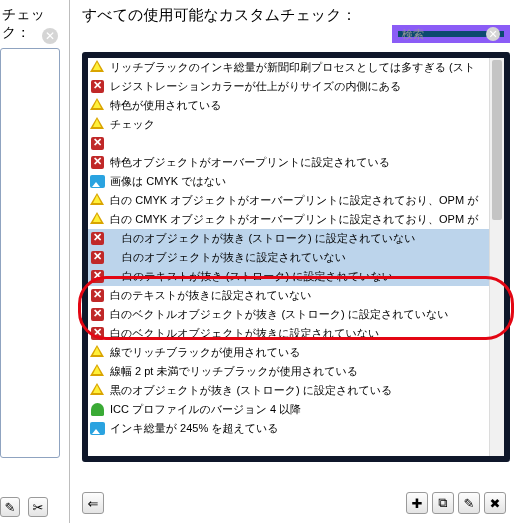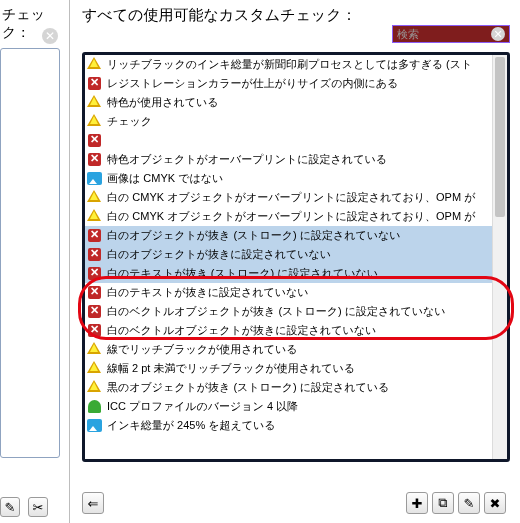--- a/index.html
+++ b/index.html
@@ -59,62 +59,62 @@
   }
   .header-label {
     position: absolute;
     left: 4px; top: 6px;
     font-size: 15px;
   }
   .search {
     position: absolute;
     right: 10px; top: 25px;
     width: 118px; height: 18px;
-    border: 1px solid #8b5cf6;
+    border: 6px solid #8b5cf6;
     display: flex;
     align-items: center;
     padding: 0 4px;
     font-size: 11px;
     color: #999;
-    background: #7f1d1d;
+    background: #0c4a6e;
   }
   .search .clr {
     margin-left: auto;
     width: 14px; height: 14px;
     border-radius: 50%;
     background: #d5d5d5;
     color: #fff;
     font-size: 11px;
     line-height: 14px;
     text-align: center;
   }
   .listbox {
     position: absolute;
     left: 4px; top: 52px;
     width: 428px;
     height: 410px;
-    border: 3px solid #0f172a;
+    border: 6px solid #0f172a;
     border-radius: 3px;
     overflow: hidden;
     background: #fff;
   }
   .list-inner {
     position: absolute;
     left:0; top:0; right: 15px; bottom:0;
     overflow: hidden;
   }
   .row {
     height: 19px;
     display: flex;
     align-items: center;
     padding-left: 2px;
     white-space: nowrap;
     font-size: 11px;
   }
-  .row.sel { background: #bcd4eb; }
+  .row.sel { background: #bcd4eb; gap: 12px; }
   .icon {
     width: 16px; height: 15px;
     position: relative;
     margin-right: 4px;
     flex: 0 0 16px;
   }
   .ic-warn::before {
     content:"";
     position:absolute; left:0; top:0;
     border-left:7px solid transparent;

